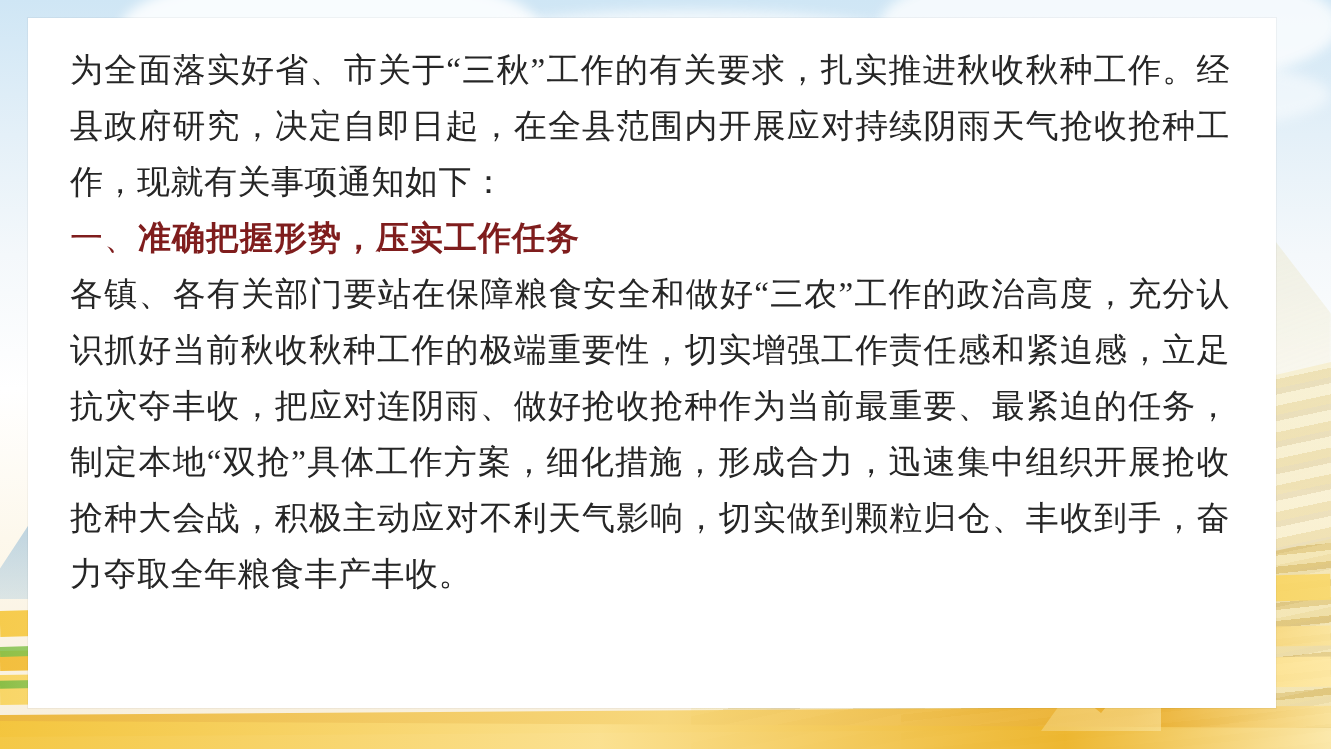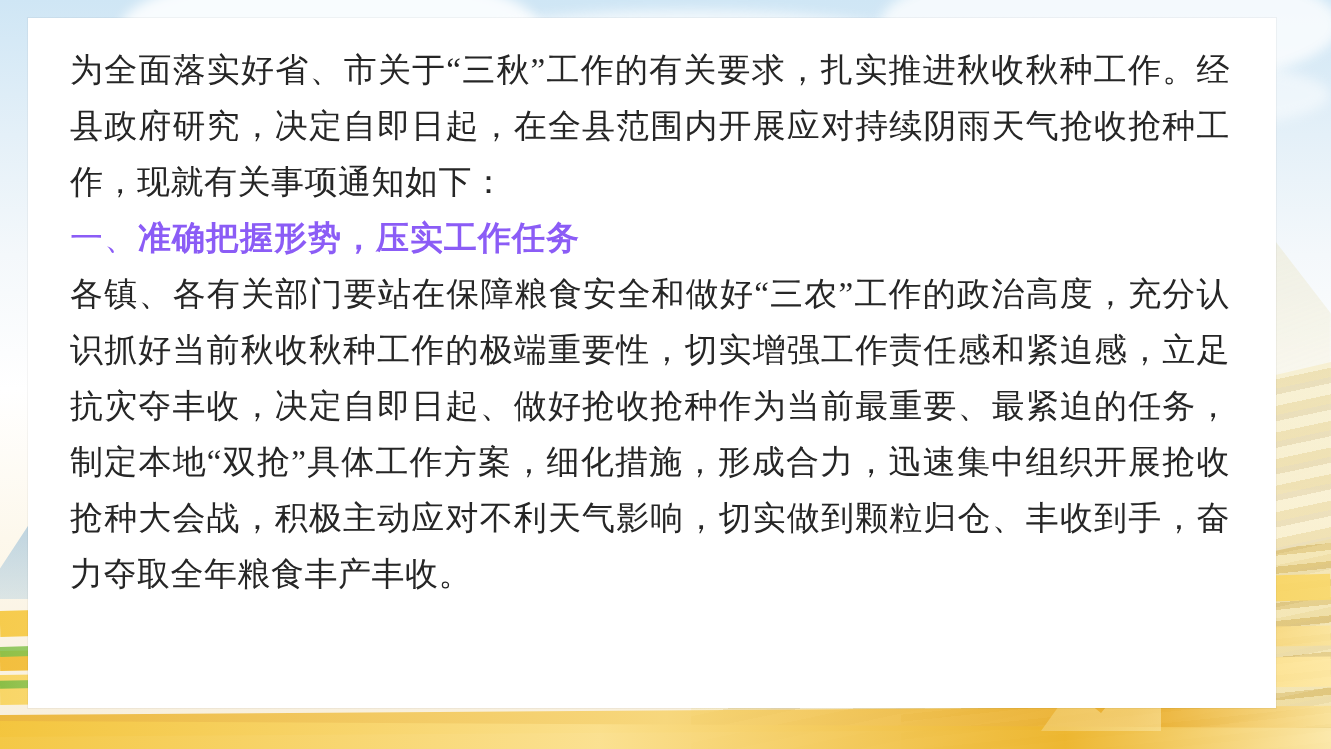--- a/index.html
+++ b/index.html
@@ -175,21 +175,21 @@
   }
 
   .para {
     margin: 0 0 0 0;
     text-indent: 0;
   }
 
   .heading {
     margin: 0;
     font-weight: bold;
-    color: #8b5cf6;
+    color: #7f1d1d;
     letter-spacing: 1px;
   }
   .heading .heading-num {
     font-weight: normal;
   }
 </style>
 </head>
 <body>
 
 <div class="slide">
@@ -210,17 +210,17 @@
   <div class="ribbon ribbon-4"></div>
   <div class="ribbon ribbon-5"></div>
   <div class="ribbon-green"></div>
   <div class="ribbon-green2"></div>
   <div class="corner-leaf"></div>
 
   <div class="card">
     <div class="body-text">
       <p class="para">为全面落实好省、市关于“三秋”工作的有关要求，扎实推进秋收秋种工作。经县政府研究，决定自即日起，在全县范围内开展应对持续阴雨天气抢收抢种工作，现就有关事项通知如下：</p>
       <p class="heading"><span class="heading-num">一、</span><span>准确把握形势，压实工作任务</span></p>
-      <p class="para">各镇、各有关部门要站在保障粮食安全和做好“三农”工作的政治高度，充分认识抓好当前秋收秋种工作的极端重要性，切实增强工作责任感和紧迫感，立足抗灾夺丰收，决定自即日起、做好抢收抢种作为当前最重要、最紧迫的任务，制定本地“双抢”具体工作方案，细化措施，形成合力，迅速集中组织开展抢收抢种大会战，积极主动应对不利天气影响，切实做到颗粒归仓、丰收到手，奋力夺取全年粮食丰产丰收。</p>
+      <p class="para">各镇、各有关部门要站在保障粮食安全和做好“三农”工作的政治高度，充分认识抓好当前秋收秋种工作的极端重要性，切实增强工作责任感和紧迫感，立足抗灾夺丰收，把应对连阴雨、做好抢收抢种作为当前最重要、最紧迫的任务，制定本地“双抢”具体工作方案，细化措施，形成合力，迅速集中组织开展抢收抢种大会战，积极主动应对不利天气影响，切实做到颗粒归仓、丰收到手，奋力夺取全年粮食丰产丰收。</p>
     </div>
   </div>
 
 </div>
 
 </body></html>

